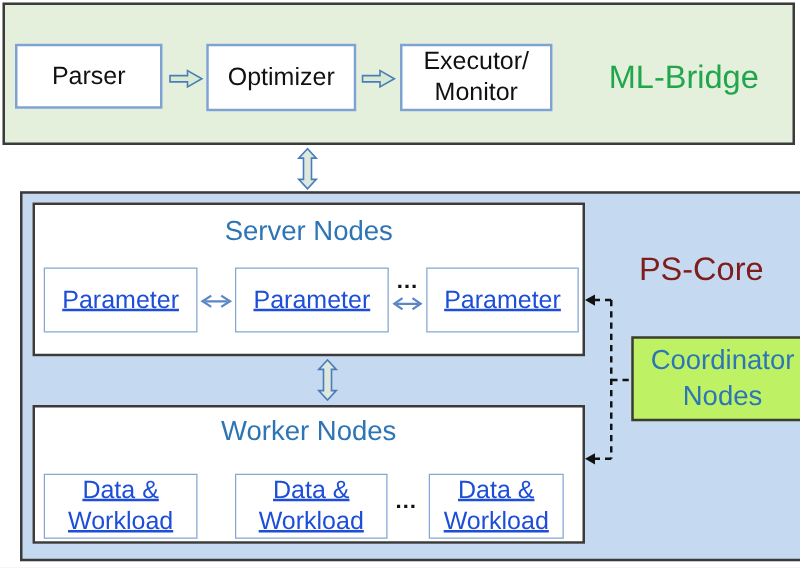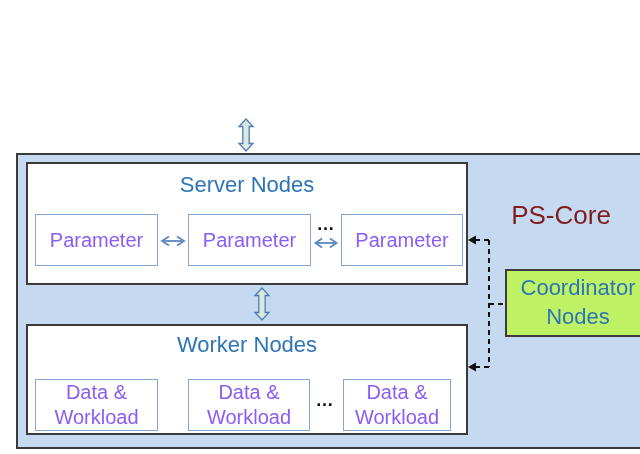--- a/index.html
+++ b/index.html
@@ -43,22 +43,22 @@
   .server-box { left:8px; top:7px;   width:442px; height:123px; }
   .worker-box { left:8px; top:169px; width:442px; height:111px;padding-left:20px; }
   .group-title {
     left:0; top:8px; width:100%; text-align:center;
     font-size:22px; color:#2e75b6;
   }
   .worker-box .group-title { top:6px; }
   .param-box, .data-box {
     background:#ffffff; border:1.5px solid #85a7d2;
     display:flex; align-items:center; justify-content:center;
-    font-size:20px; color:#8b5cf6; text-align:center;
-    white-space:pre-line; line-height:1.25;
+    font-size:20px; color:#1d4ed8; text-align:center;
+    white-space:pre-line; line-height:1.25;text-decoration:underline;
   }
   .p1 { left:7px;   top:50px; width:123px; height:52px; }
   .p2 { left:160px; top:50px; width:123px; height:52px; }
   .p3 { left:313px; top:50px; width:122px; height:52px; }
   .sync-arrow-1 { left:130px; top:71px; }
   .sync-arrow-2 { left:284px; top:73px; }
   .server-ellipsis {
     left:284px; top:50px; width:28px; text-align:center;
     font-size:18px; font-weight:bold; color:#111111; letter-spacing:1px;
   }
@@ -80,20 +80,39 @@
     font-size:22px; color:#2e75b6; text-align:center;
     white-space:pre-line; line-height:1.3;
   }
   .dashed-overlay { left:448px; top:77px; }
 </style>
 </head>
 <body>
 
 <div class="canvas">
 
+  <div class="abs ml-bridge">
+    <div class="abs small-box parser-box">
+      <span>Parser</span>
+    </div>
+    <svg class="abs flow-arrow-1" width="28" height="16" viewBox="0 0 28 16">
+      <polygon points="1,5.5 15,5.5 15,1.5 26.5,8 15,14.5 15,10.5 1,10.5" fill="#d9ead3" stroke="#4a7ebb" stroke-width="1.3"></polygon>
+    </svg>
+    <div class="abs small-box optimizer-box">
+      <span>Optimizer</span>
+    </div>
+    <svg class="abs flow-arrow-2" width="28" height="16" viewBox="0 0 28 16">
+      <polygon points="1,5.5 15,5.5 15,1.5 26.5,8 15,14.5 15,10.5 1,10.5" fill="#d9ead3" stroke="#4a7ebb" stroke-width="1.3"></polygon>
+    </svg>
+    <div class="abs small-box executor-box">
+      <span>Executor/
+Monitor</span>
+    </div>
+    <div class="abs ml-bridge-title">ML-Bridge</div>
+  </div>
 
   <svg class="abs v-arrow-top" width="20" height="34" viewBox="0 0 20 34">
     <polygon points="10,1 3,8.5 6.8,8.5 6.8,25.5 3,25.5 10,33 17,25.5 13.2,25.5 13.2,8.5 17,8.5" fill="#dfe8df" stroke="#4a7ebb" stroke-width="1.3"></polygon>
   </svg>
 
   <div class="abs ps-core">
 
     <div class="abs group-box server-box">
       <div class="abs group-title">Server Nodes</div>
       <div class="abs param-box p1">

